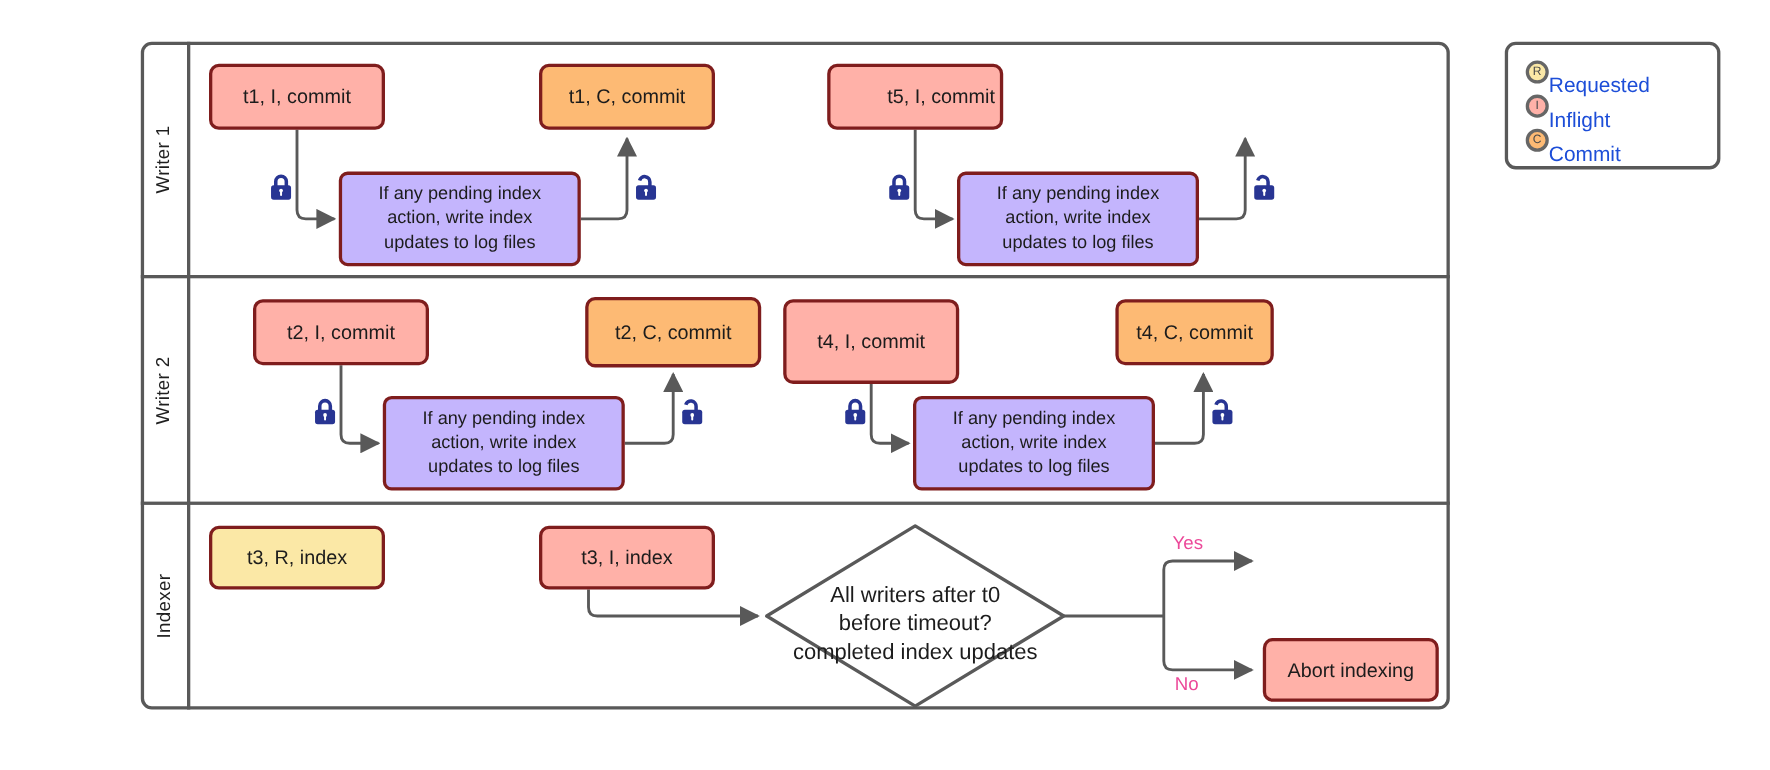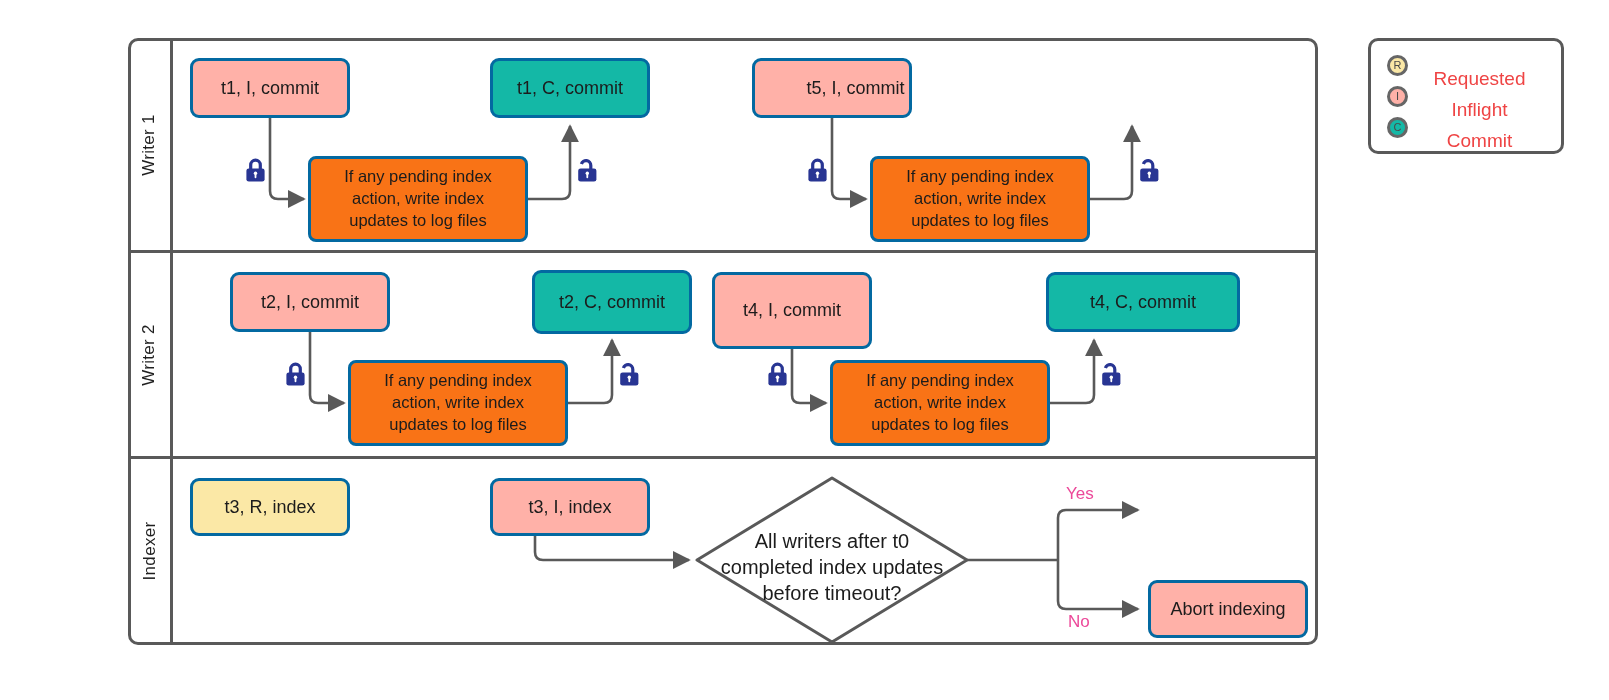--- a/index.html
+++ b/index.html
@@ -12,46 +12,46 @@
     border:3px solid #595959;border-radius:10px;box-sizing:border-box;background:#ffffff;
   }
   .vline{position:absolute;left:170px;top:38px;width:3px;height:607px;background:#595959;}
   .hdiv{position:absolute;left:128px;width:1190px;height:3px;background:#595959;}
   .lane-label{
     position:absolute;display:flex;align-items:center;justify-content:center;
     transform:rotate(-90deg);font-size:17px;color:#1f1f1f;letter-spacing:.3px;white-space:nowrap;
   }
   .node{
     position:absolute;display:flex;align-items:center;justify-content:center;
-    box-sizing:border-box;border:3px solid #0369a1;border-radius:9px;
+    box-sizing:border-box;border:3px solid #7f1d1d;border-radius:9px;
     font-size:18px;text-align:center;background:#fff;
   }
   .inflight{background:#FFB1A8;}
-  .commit{background:#14b8a6;}
+  .commit{background:#fdba74;}
   .requested{background:#FBE8A6;}
   .process{
-    flex-direction:column;font-size:16.5px;line-height:1.32;border-radius:8px;background:#f97316;
+    flex-direction:column;font-size:16.5px;line-height:1.32;border-radius:8px;background:#c4b5fd;
   }
   .diamond-text{
     position:absolute;left:712px;top:528px;width:240px;text-align:center;
     font-size:20px;line-height:1.3;
   }
   .branch-label{position:absolute;font-size:17px;color:#ec4899;}
   .legend{
     position:absolute;left:1368px;top:38px;width:196px;height:116px;
     border:3px solid #595959;border-radius:10px;box-sizing:border-box;background:#fff;
     display:flex;flex-direction:column;justify-content:center;padding:6px 10px 6px 16px;gap:4px;
   }
   .legend-row{display:flex;align-items:center;height:27px;}
   .badge{
     width:15px;height:15px;border-radius:50%;border:3px solid #666666;flex:0 0 auto;
     display:flex;align-items:center;justify-content:center;
     font-size:11px;color:#4a4a4a;line-height:1;
   }
-  .legend-label{flex:1;text-align:center;font-size:19px;color:#ef4444;margin-top:28px;}
+  .legend-label{flex:1;font-size:19px;color:#1d4ed8;margin-top:28px;}
   .lock{position:absolute;width:23px;height:26px;}
   .connector-layer{position:absolute;left:0;top:0;pointer-events:none;}
   .conn{fill:none;stroke:#595959;stroke-width:2.6px;}
 </style>
 </head>
 <body>
 
 <div class="canvas">
 
   <div class="frame"></div>
@@ -107,29 +107,29 @@
     <div>updates to log files</div>
   </div>
   <div class="node commit" style="left:532px;top:270px;width:160px;height:64px;">t2, C, commit</div>
 
   <div class="node inflight" style="left:712px;top:272px;width:160px;height:77px;">t4, I, commit</div>
   <div class="node process" style="left:830px;top:360px;width:220px;height:86px;">
     <div>If any pending index</div>
     <div>action, write index</div>
     <div>updates to log files</div>
   </div>
-  <div class="node commit" style="left:1014px;top:272px;width:194px;height:60px;margin-left:32px;">t4, C, commit</div>
+  <div class="node commit" style="left:1014px;top:272px;width:144px;height:60px;">t4, C, commit</div>
 
   <div class="node requested" style="left:190px;top:478px;width:160px;height:58px;">t3, R, index</div>
   <div class="node inflight" style="left:455px;top:478px;width:160px;height:58px;margin-left:35px;">t3, I, index</div>
 
   <div class="diamond-text">
     <div>All writers after t0</div>
+    <div>before timeout?</div>
     <div>completed index updates</div>
-    <div>before timeout?</div>
   </div>
 
   <div class="branch-label" style="left:1066px;top:484px;">Yes</div>
   <div class="branch-label" style="left:1068px;top:612px;">No</div>
 
   <div class="node inflight" style="left:1148px;top:580px;width:160px;height:58px;">Abort indexing</div>
 
   <svg class="lock" style="left:244px;top:157px;" viewBox="0 0 23 26">
     <path d="M6.7 12 V8 a4.8 4.8 0 0 1 9.6 0 V12" fill="none" stroke="#283593" stroke-width="3.2"></path>
     <rect x="2.4" y="11.4" width="18.2" height="13.2" rx="2.4" fill="#283593"></rect>

